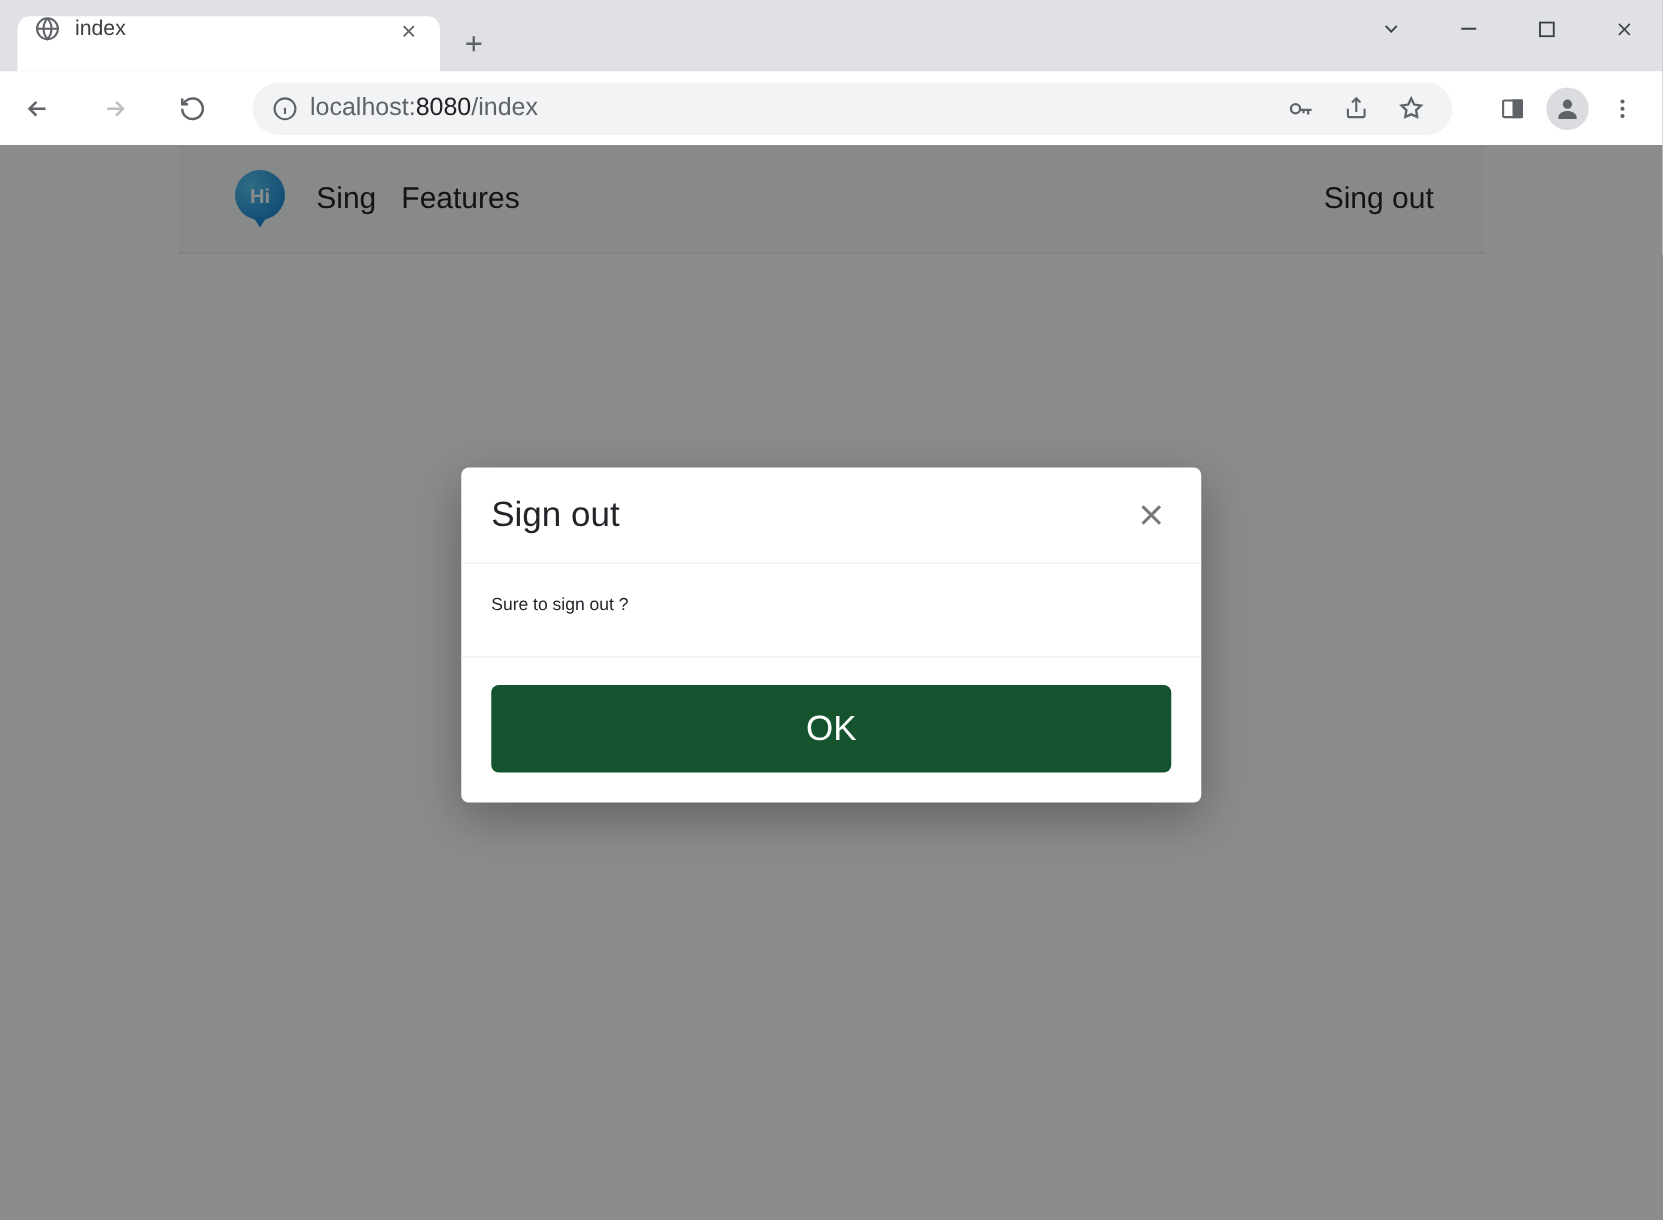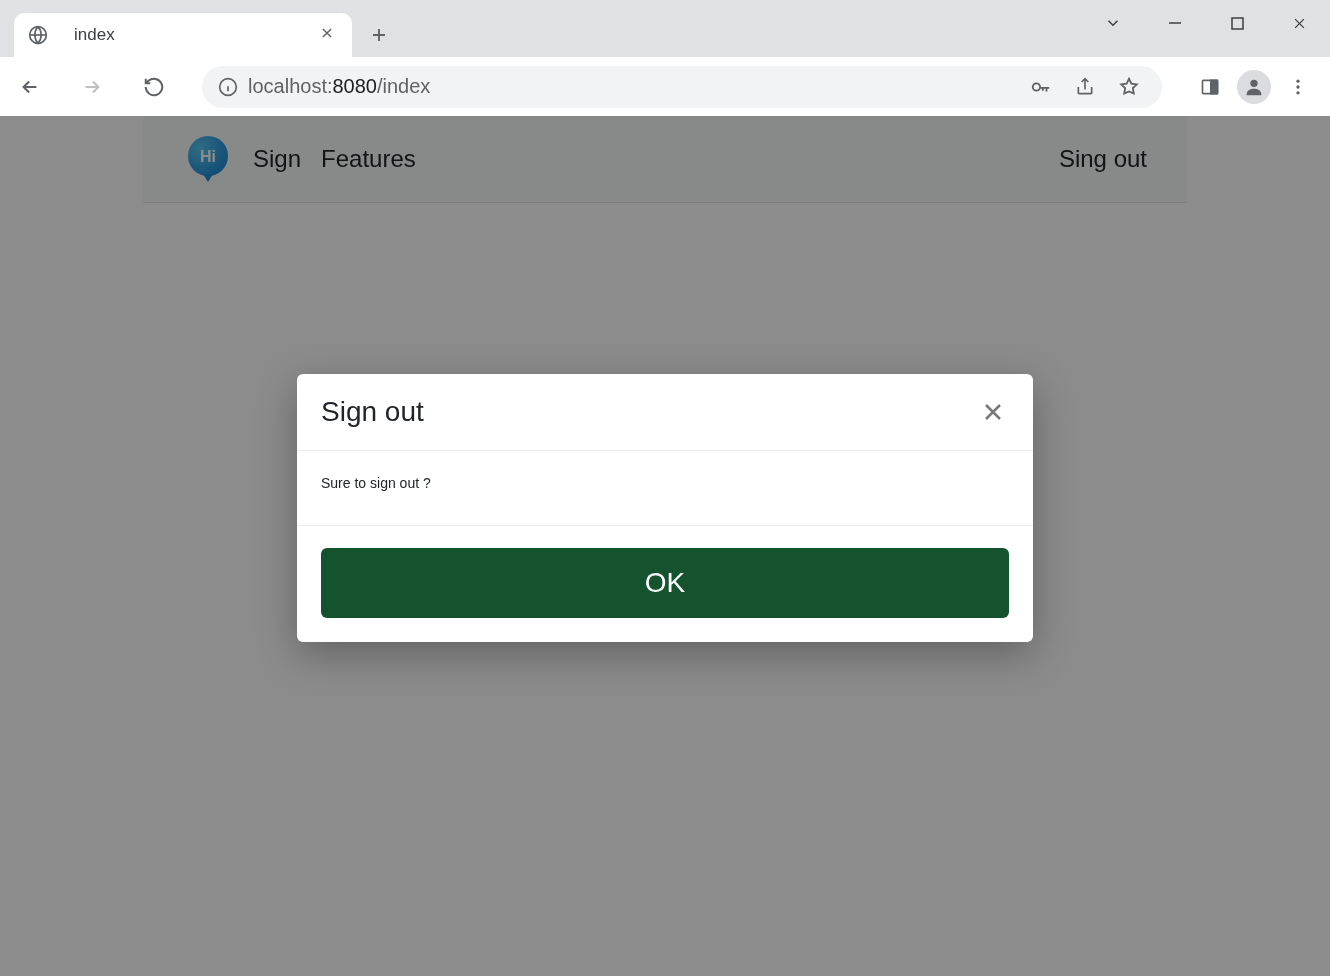--- a/index.html
+++ b/index.html
@@ -24,25 +24,24 @@
       align-items: flex-end;
       padding-left: 14px;
       position: relative;
     }
     .tab {
       background: #fff;
       width: 338px;
       height: 44px;
       border-radius: 10px 10px 0 0;
       display: flex;
-      align-items: center;
       padding: 0 14px;
       font-size: 17px;
       color: #3c4043;
-      gap: 26px;
+      gap: 12px;
     }
     .tab .globe-icon svg { display: block; }
     .tab .tab-title { flex: 1; }
     .tab .tab-close { color: #5f6368; cursor: pointer; padding: 4px; }
     .new-tab-btn {
       width: 38px; height: 38px;
       display: flex; align-items: center; justify-content: center;
       cursor: pointer;
       color: #5f6368;
       margin-left: 8px;
@@ -158,21 +157,21 @@
     .overlay {
       position: absolute;
       inset: 0;
       background: rgba(0,0,0,0.45);
       display: flex;
       align-items: flex-start;
       justify-content: center;
       padding-top: 258px;
     }
     .dialog {
-      width: 736px;
+      width: 592px;
       background: #fff;
       border-radius: 6px;
       box-shadow: 0 12px 40px rgba(0,0,0,0.3);
     }
     .dialog-header {
       display: flex;
       align-items: center;
       justify-content: space-between;
       padding: 22px 24px;
       border-bottom: 1px solid #eceeef;
@@ -340,21 +339,21 @@
           <radialGradient id="g1" cx="30%" cy="30%" r="80%">
             <stop offset="0%" stop-color="#58c4f0"></stop>
             <stop offset="100%" stop-color="#1f8bd6"></stop>
           </radialGradient>
         </defs>
         <circle cx="25" cy="22" r="20" fill="url(#g1)"></circle>
         <path d="M20 40 L25 48 L30 40 Z" fill="#1f8bd6"></path>
         <text x="25" y="28" text-anchor="middle" font-size="16" font-weight="700" fill="#fff" font-family="Arial">Hi</text>
       </svg>
     </div>
-    <span class="nav-link">Sign</span>
+    <span class="nav-link">Sing</span>
     <span class="nav-link">Features</span>
     <span class="nav-spacer"></span>
     <span class="nav-link">Sing out</span>
   </div>
 
   <div class="overlay">
     <div class="dialog">
       <div class="dialog-header">
         <div class="dialog-title">Sign out</div>
         <div class="dialog-close">

